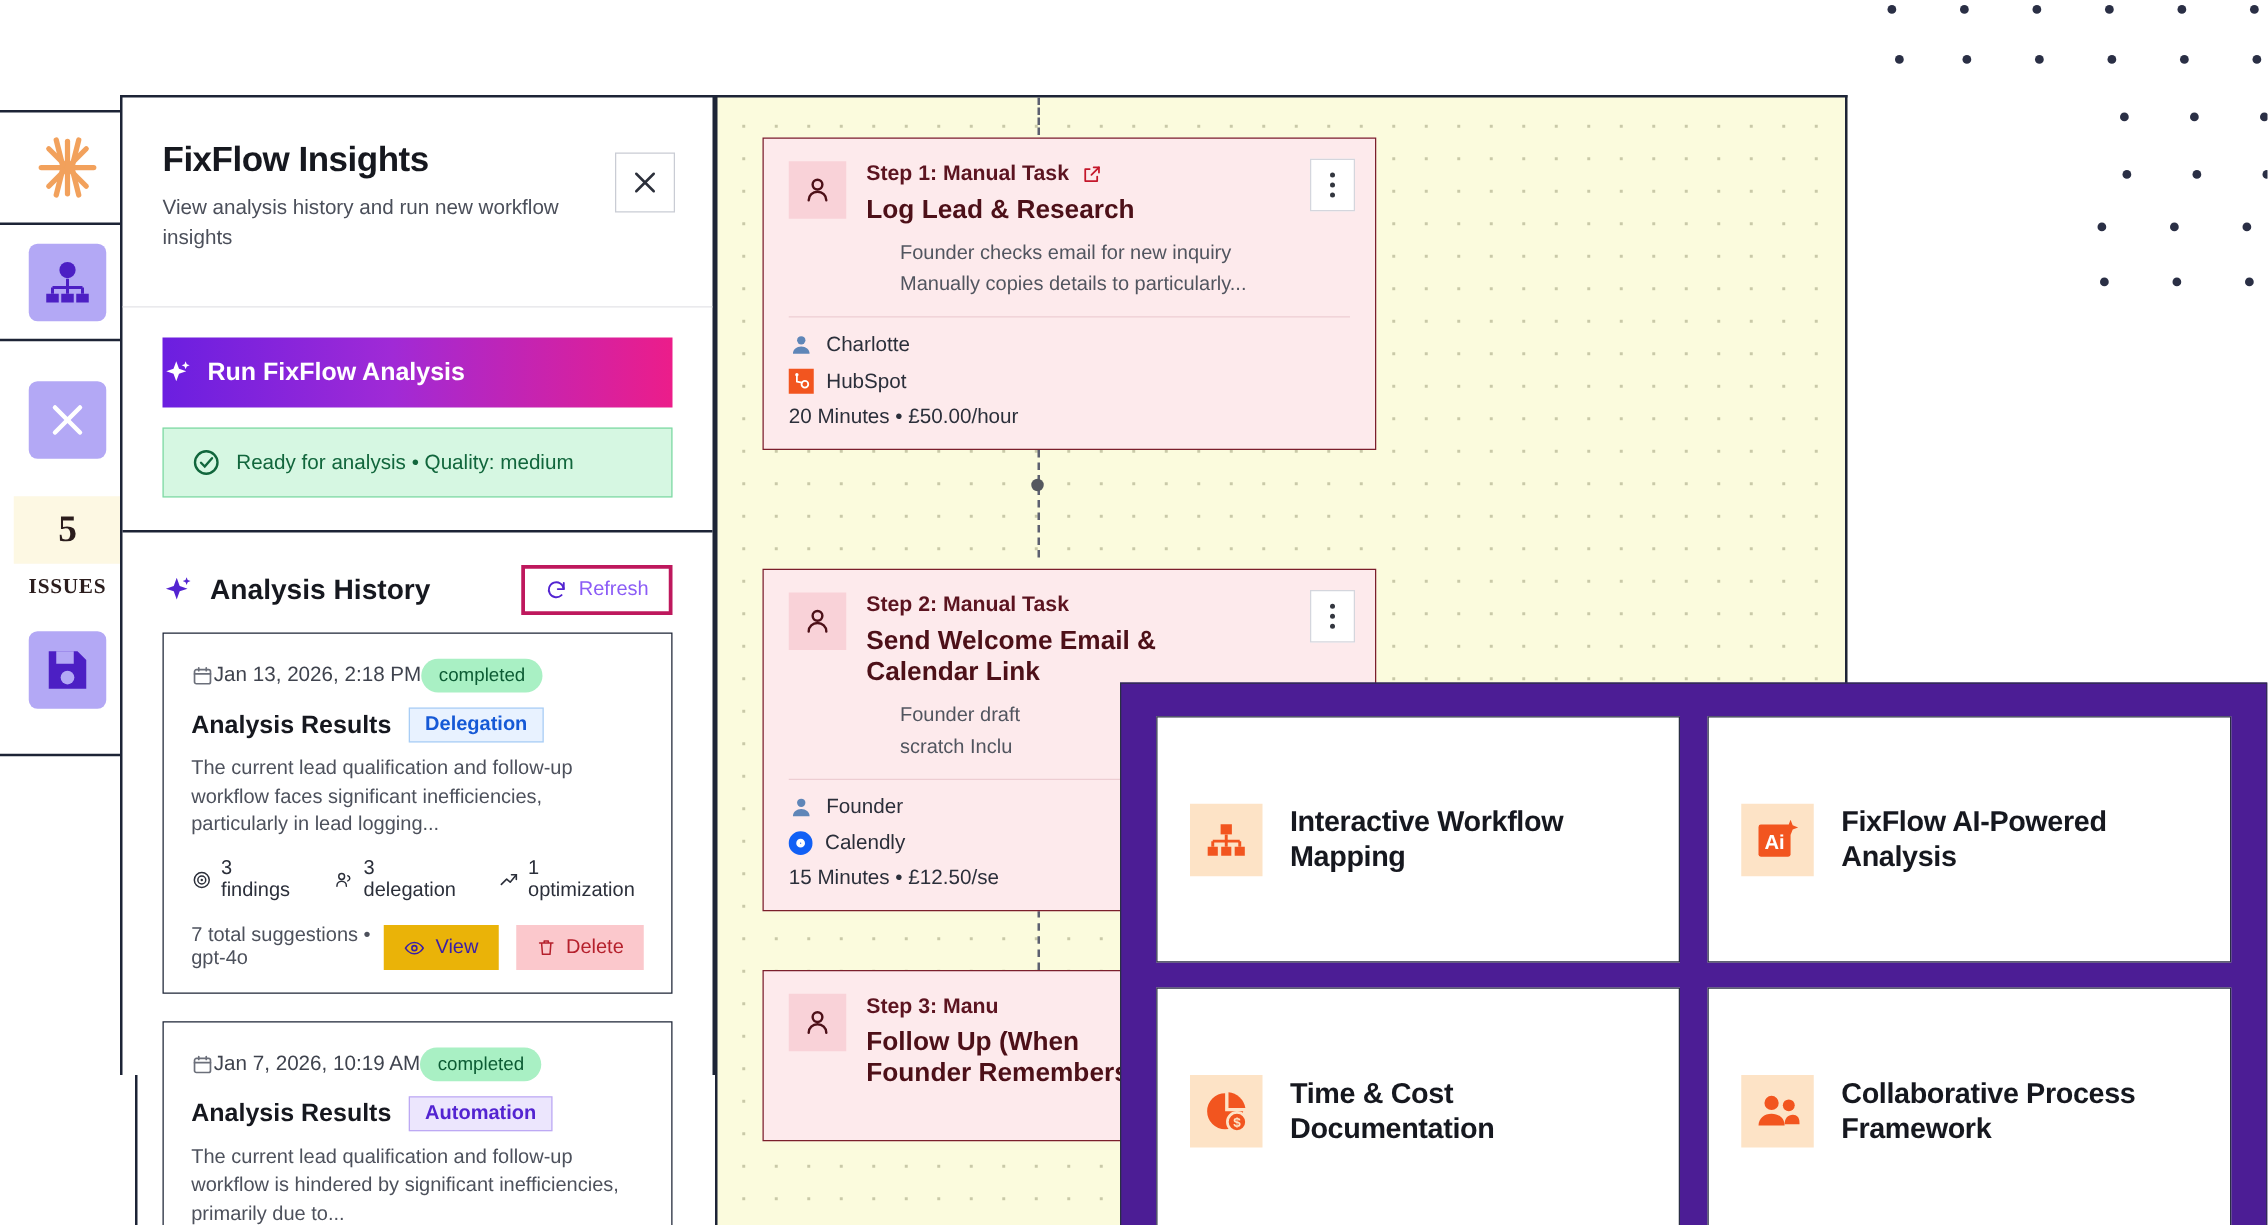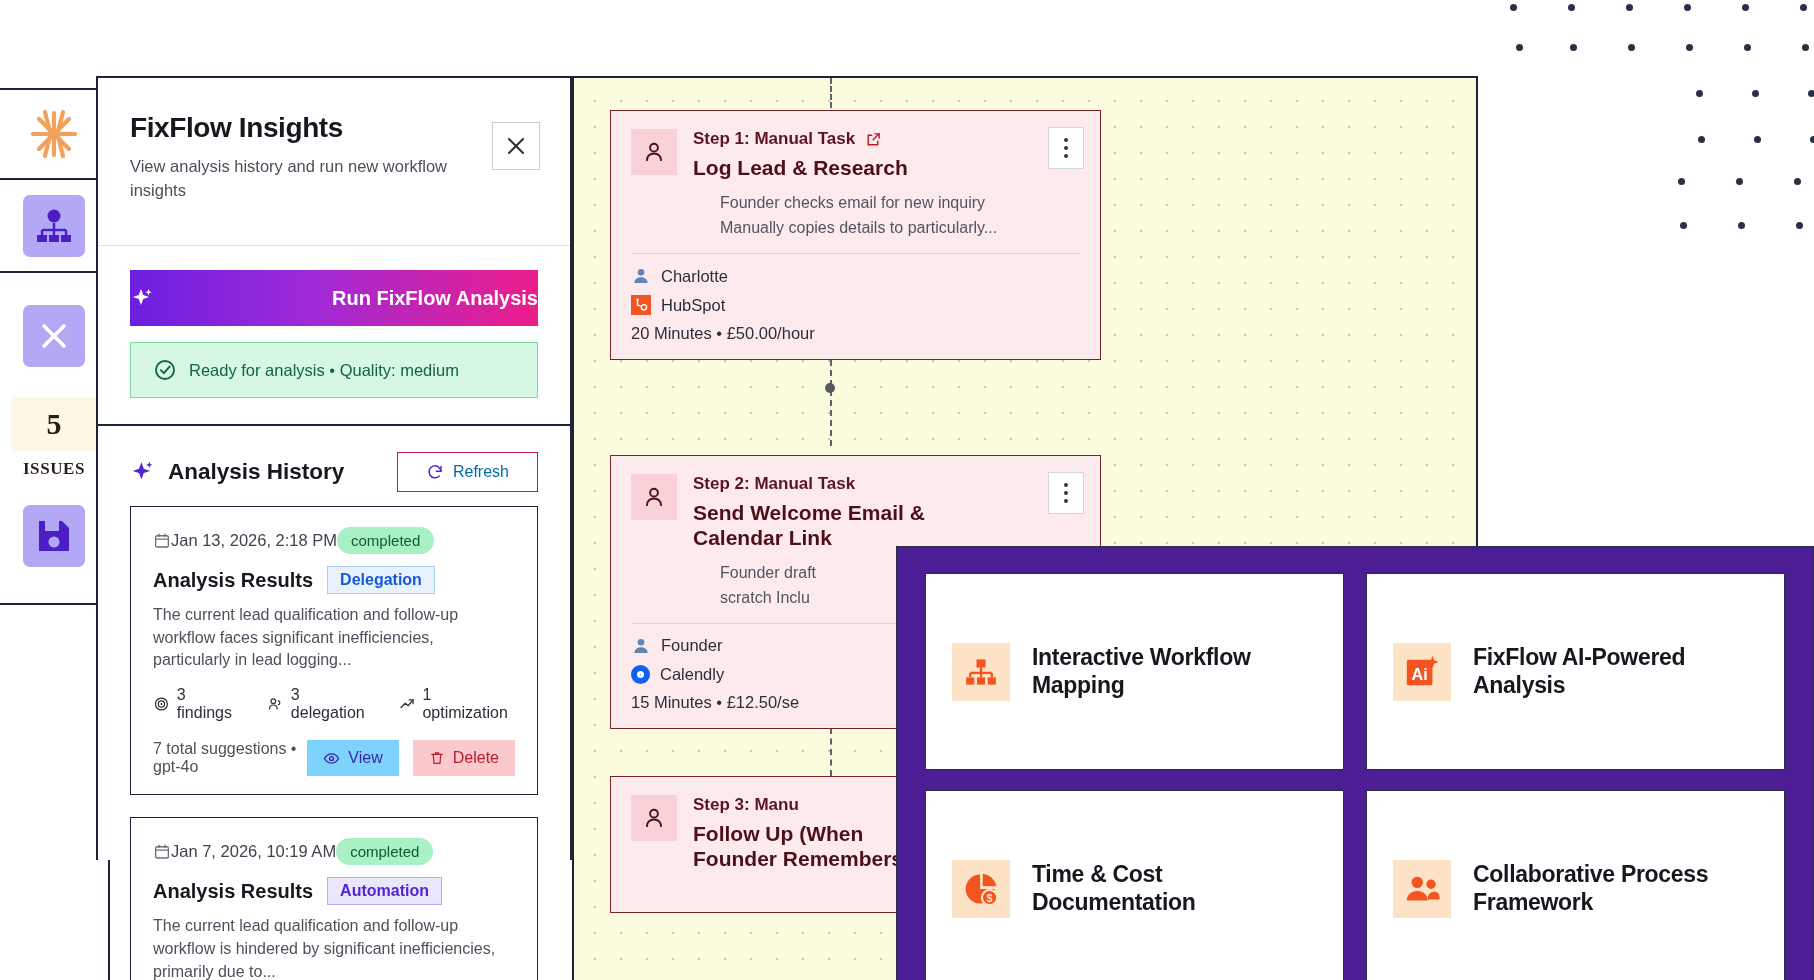--- a/index.html
+++ b/index.html
@@ -44,56 +44,56 @@
   .panel-sub { margin-top: 11px; font-size: 16.5px; line-height: 1.45; color: #4b4f5a; max-width: 352px; }
   .close-btn {
     position:absolute; right: 30px; top: 44px; width: 48px; height: 48px;
     border: 1px solid #c9ccd4; background:#fff; display:flex; align-items:center; justify-content:center;
     cursor:pointer;
   }
   .panel-action { padding: 24px 32px 26px 32px; border-bottom: 2px solid #1d2436; }
   .run-btn {
     height: 56px; width: 100%;
     background: linear-gradient(90deg,#6b1fe0 0%, #a02ad6 45%, #ec1d8a 100%);
-    display:flex; align-items:center; justify-content:space-between; gap:12px;
+    display:flex; align-items:center; justify-content:flex-start; gap:12px;
     color:#fff; font-size:20px; font-weight:700; cursor:pointer; border:none;
   }
   .ready-box {
     margin-top: 16px; height: 56px; border: 1px solid #7fd9a4; background: #d6f7e2;
     display:flex; align-items:center; gap:12px; padding-left: 22px;
     color:#11663c; font-size:16.5px;
   }
 
   .hist-head { padding: 26px 32px 14px 32px; display:flex; justify-content:space-between;}
   .hist-title-wrap { display:flex; align-items:center; gap:12px;}
   .hist-title { font-size: 22.5px; font-weight: 600; color:#16181f; }
   .refresh-btn {
-    border:1px solid #be185d; background:#fff; height:40px; padding:0 28px;
-    display:flex; align-items:center; gap:9px; font-size:16px; color:#0369a1; cursor:pointer;
+    border:3px solid #be185d; background:#fff; height:40px; padding:0 16px;
+    display:flex; align-items:center; gap:9px; font-size:16px; color:#8b5cf6; cursor:pointer;
   }
 
   .hist-list { padding: 0 32px; }
   .hist-card { border:1px solid #1d2436; background:#fff; padding: 20px 22px 18px 22px; margin-bottom: 22px;}
   .hist-row1 { display:flex; align-items:center; gap:0;}
   .hist-date { font-size:16.5px; color:#3f434e; }
   .badge-completed {
     background:#a9f0c4; color:#0c5b33; font-size:15px; padding:5px 14px; border-radius:14px;
   }
   .hist-row2 { display:flex; align-items:center; gap:14px; margin-top: 12px;}
   .hist-res { font-size:20px; font-weight:700; color:#16181f; }
   .tag { font-size:16px; font-weight:700; padding:4px 12px; border:1px solid; }
   .tag-delegation { background:#e8f2ff; border-color:#a9cdf5; color:#1559d6;}
   .tag-automation { background:#ece6fd; border-color:#bda9f3; color:#5324d1;}
   .hist-desc { margin-top:10px; font-size:16px; line-height:1.42; color:#4d515c;}
   .hist-stats { margin-top:14px; display:flex; gap:26px; font-size:16px; color:#2b2f3a; }
   .hist-stat { display:flex; align-items:center; gap:7px;}
   .hist-row4 { margin-top:18px; display:flex; align-items:center; justify-content:space-between;}
   .hist-meta { font-size:16px; color:#4d515c;}
   .hist-btns { display:flex; gap:14px;}
-  .btn-view { background:#7dd3fc; color:#3a1fa8;text-align:center; }
+  .btn-view { background:#eab308; color:#3a1fa8;text-align:center; }
   .btn-del { background:#fbc8cc; color:#b5202c; }
   .sm-btn { height:36px; padding:0 16px; display:flex; align-items:center; gap:8px; font-size:16px; cursor:pointer; border:none;}
 
   
   .canvas {
     position: absolute; left: 572px; top: 76px; width: 906px; height: 904px;
     background: #fbfbdd; border:2px solid #1d2436; border-bottom:none;
     background-image: radial-gradient(#c9c9a8 1.3px, transparent 1.3px);
     background-size: 26px 26px; background-position: 8px 10px;
   }

